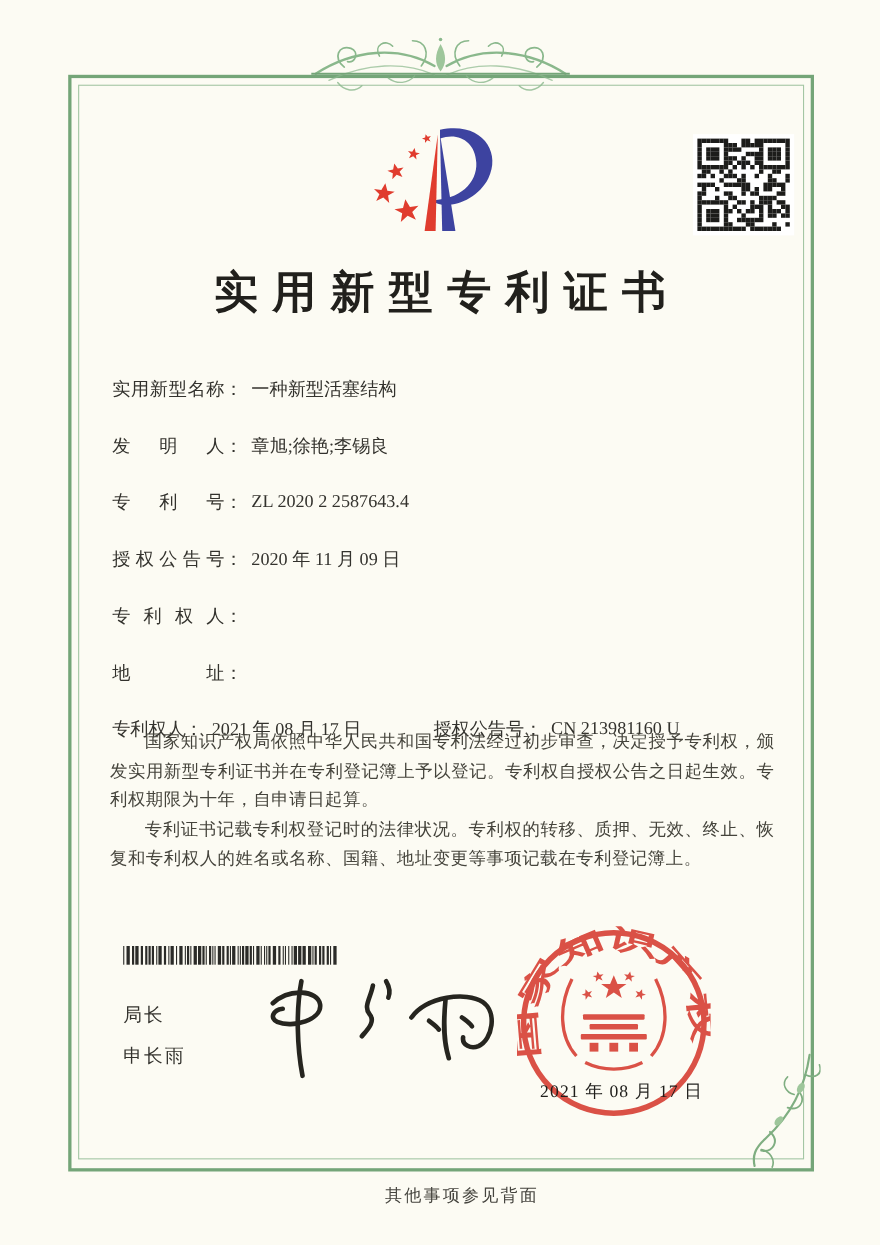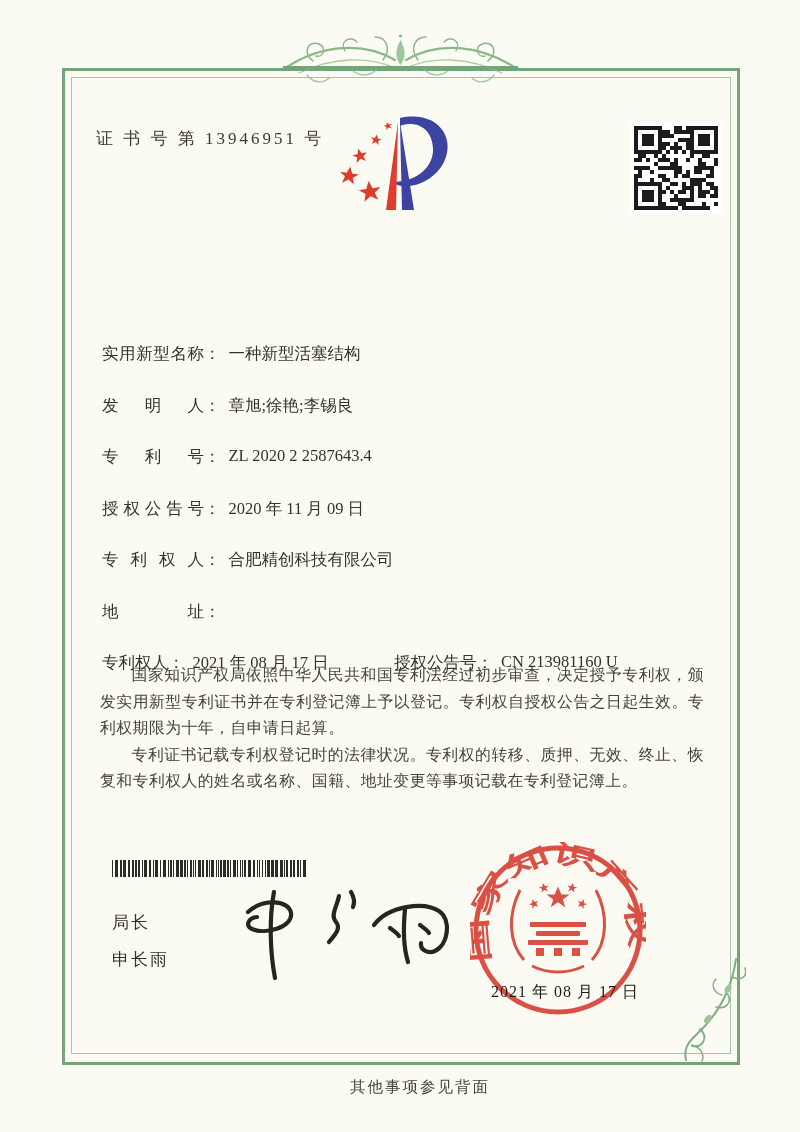--- a/index.html
+++ b/index.html
@@ -73,21 +73,20 @@
       <path d="M58,22 c9,4 16,0 13,-9" stroke-width="1.6"></path>
       <path d="M42,52 c10,3 17,-5 11,-14" stroke-width="1.6"></path>
       <path d="M26,74 c9,8 3,19 -8,17" stroke-width="1.8"></path>
       <path d="M48,40 c-8,-2 -12,-10 -6,-16" stroke-width="1.4"></path>
       <path d="M18,90 c8,2 13,9 10,16" stroke-width="1.5"></path>
       <ellipse cx="54" cy="34" rx="3" ry="5" fill="#9ec69b" stroke="none" transform="rotate(30 54 34)"></ellipse>
       <ellipse cx="34" cy="64" rx="3" ry="5" fill="#9ec69b" stroke="none" transform="rotate(40 34 64)"></ellipse>
     </g>
   </svg>
 
-  <div class="cert-no">证 书 号 第 13946951 号</div>
 
   <svg class="logo" viewBox="0 0 126 108">
     <defs>
       <path id="star" d="M0,-10 2.9,-3.1 10,-3.1 4.2,1.2 6.3,8.1 0,3.8 -6.3,8.1 -4.2,1.2 -10,-3.1 -2.9,-3.1 Z"></path>
     </defs>
     <path d="M64 8 C102 0 120 28 108 52 C97 74 68 82 56 72 C82 72 98 56 97 38 C96 18 80 10 64 16 Z" fill="#3d43a0"></path>
     <polygon points="62,12 50,100 60,100" fill="#e03c2e"></polygon>
     <polygon points="64,12 66,100 78,100" fill="#3d43a0"></polygon>
     <g fill="#e03c2e">
       <use href="#star" transform="translate(52,16) scale(0.42) rotate(-15)"></use>
@@ -335,20 +334,21 @@
       <i style="left:44px;top:84px;width:4px;height:4px"></i>
       <i style="left:52px;top:84px;width:4px;height:4px"></i>
       <i style="left:56px;top:84px;width:4px;height:4px"></i>
       <i style="left:60px;top:84px;width:4px;height:4px"></i>
       <i style="left:64px;top:84px;width:4px;height:4px"></i>
       <i style="left:68px;top:84px;width:4px;height:4px"></i>
       <i style="left:72px;top:84px;width:4px;height:4px"></i>
       <i style="left:76px;top:84px;width:4px;height:4px"></i>
     </div>
 
+  <div class="title">实用新型专利证书</div>
 
   <div class="fields">
     <div class="frow">
       <span class="flabel">实用新型名称</span>
         <span class="fcolon">：</span>
         <span class="fvalue">一种新型活塞结构</span>
     </div>
     <div class="frow">
       <span class="flabel">发明人</span>
         <span class="fcolon">：</span>
@@ -360,21 +360,20 @@
         <span class="fvalue">ZL 2020 2 2587643.4</span>
     </div>
     <div class="frow">
       <span class="flabel">授权公告号</span>
         <span class="fcolon">：</span>
         <span class="fvalue">2020 年 11 月 09 日</span>
     </div>
     <div class="frow">
       <span class="flabel">专利权人</span>
         <span class="fcolon">：</span>
-        <span class="fvalue">合肥精创科技有限公司</span>
     </div>
     <div class="frow">
       <span class="flabel">地址</span>
         <span class="fcolon">：</span>
     </div>
     <div class="frow grant-row">
       <span class="grant-group first">
         <span class="glabel">专利权人</span>
           <span class="fcolon">：</span>
           <span>2021 年 08 月 17 日</span>

